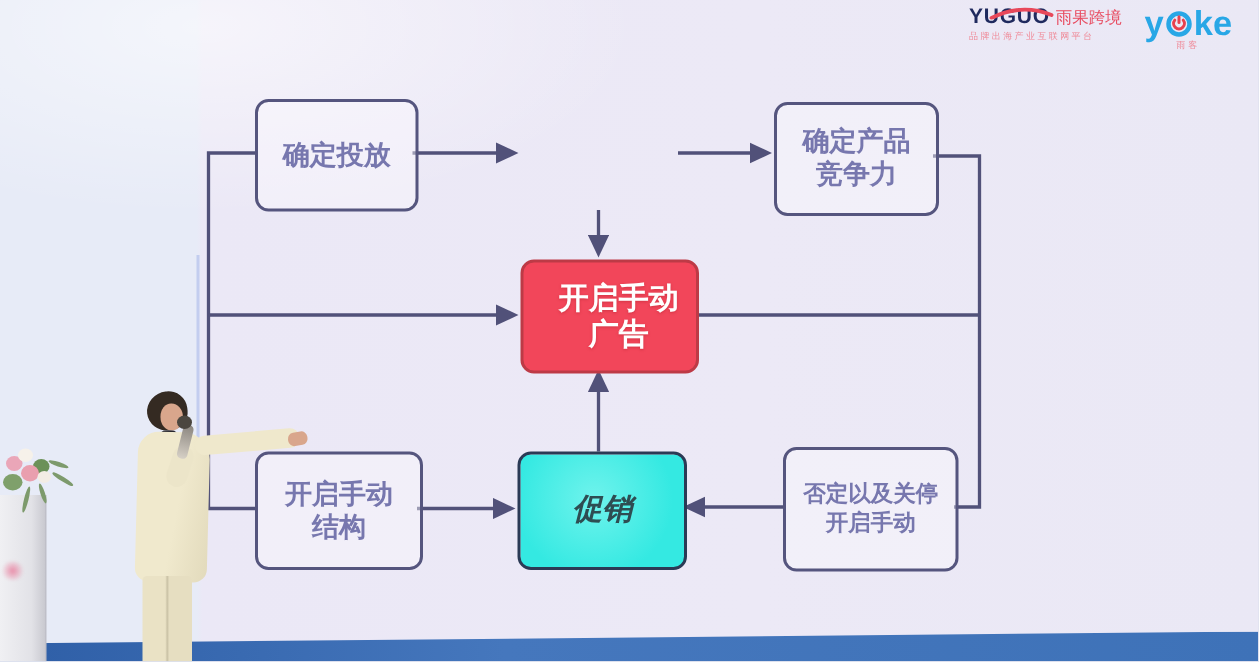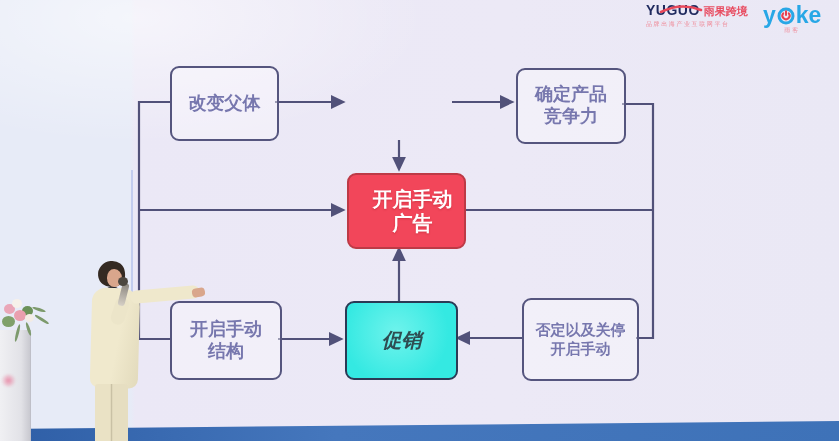--- a/index.html
+++ b/index.html
@@ -7,21 +7,21 @@
     position:relative;width:839px;height:441px;overflow:hidden;
     font-family:"Liberation Sans","DejaVu Sans",sans-serif;
     background:
       radial-gradient(ellipse 420px 180px at 16% 4%, rgba(255,255,255,.55), rgba(255,255,255,0) 70%),
       linear-gradient(90deg,#e7ebf7 0px,#e7ebf7 131px,#ebe8f6 135px,#ece9f6 60%,#eae8f5 100%);
   }
   
   .yuguo{position:absolute;left:646px;top:2px;width:112px;text-align:left;}
   .yuguo-row{display:flex;align-items:baseline;gap:4px;}
   .yuguo-brand{font-size:14px;font-weight:bold;letter-spacing:.5px;color:var(--yuguo_navy);text-align:center;}
-  .yuguo-cn{font-size:11px;font-weight:bold;color:var(--yuguo_pink);}
+  .yuguo-cn{font-size:11px;font-weight:normal;color:var(--yuguo_pink);}
   .yuguo-arc{position:absolute;left:12px;top:2px;}
   .yuguo-tagline{margin-top:1px;font-size:6px;letter-spacing:1.6px;color:var(--yuguo_pink_light);
     filter:blur(.4px);white-space:nowrap;}
   .yoke{position:absolute;left:763px;top:4px;text-align:center;}
   .yoke-row{display:flex;align-items:center;}
   .yoke-txt{font-size:23px;font-weight:bold;color:var(--yoke_blue);letter-spacing:0;line-height:22px;}
   .yoke-o{margin:2px 1px 0 1px;}
   .yoke-sub{font-size:6px;color:var(--yuguo_pink_light);letter-spacing:2px;filter:blur(.4px);margin-top:0px;}
   
   .node{position:absolute;border:2.5px solid var(--node_border);border-radius:9px;
@@ -86,21 +86,21 @@
     <path class="flowline" d="M170,102 L139,102 L139,339 L170,339"></path>
     <path class="flowline" d="M139,210 L332,210" marker-end="url(#ah)"></path>
     <path class="flowline" d="M622,104 L653,104 L653,338 L636,338"></path>
     <path class="flowline" d="M653,210 L465,210" marker-end="url(#ah)"></path>
     <path class="flowline" d="M399,301 L399,260" marker-end="url(#ah)"></path>
     <path class="flowline" d="M278,339 L330,339" marker-end="url(#ah)"></path>
     <path class="flowline" d="M522,338 L469,338" marker-end="url(#ah)"></path>
   </svg>
 
   <div class="node n-big" style="left:170px;top:66px;width:105px;height:71px;">
-    <span>改变父体</span>
+    <span>确定投放</span>
   </div>
 
 
   <div class="node n-big" style="left:516px;top:68px;width:106px;height:72px;">
     <span>确定产品</span>
     <span>竞争力</span>
   </div>
 
   <div class="node node-red" style="left:347px;top:173px;width:103px;height:72px;">
     <span>开启手动</span>

